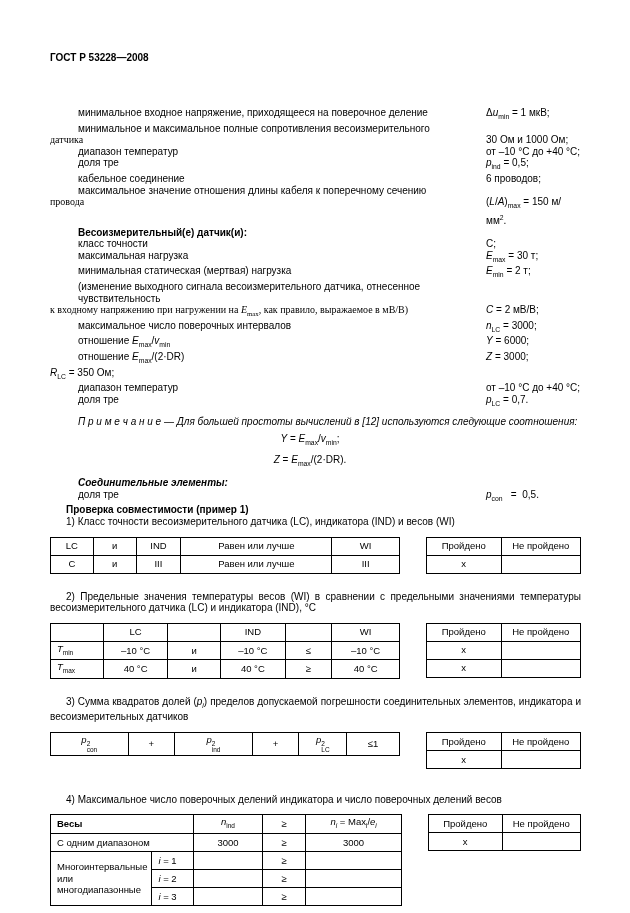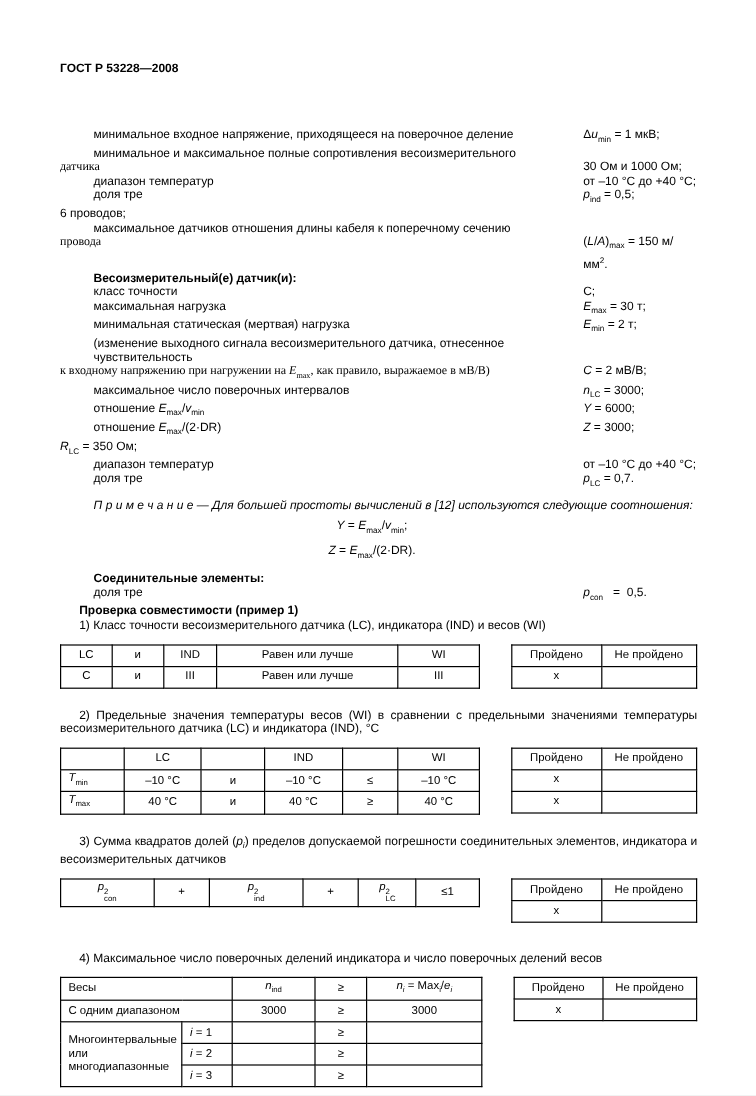--- a/index.html
+++ b/index.html
@@ -13,34 +13,34 @@
   .content { font-size:10px; line-height:11.6px;margin-top:44px; }
 
   .spec-row { display:flex; }
   .spec-label { width:436px; padding-left:28px; }
   .spec-label.cont { padding-left:0;font-family:Liberation Serif, serif; }
   .spec-value { flex:1; }
   .bold { font-weight:bold; }
 
   .note { padding-left:28px; margin-top:7px;font-style:italic; }
   .formula { text-align:center; margin-top:5px; width:520px; }
-  .mt8 { margin-top:8px; }
+  .mt8 { margin-top:8px;font-style:italic; }
 
   .para { text-indent:16px; margin-top:0; }
   .para.jm { margin-top:17px; text-align:justify; }
   .para.mt25 { margin-top:25px; }
 
   .tables-row { display:flex; align-items:flex-start; margin-top:9px; }
   table.t { border-collapse:collapse; table-layout:fixed; font-size:9.5px; }
   table.t td {
     border:1px solid #000; height:18px; padding:1px 4px;
     text-align:center; vertical-align:middle; overflow:hidden;
   }
   table.t td.tl { text-align:left; padding-left:6px; }
-  table.t td.b { font-weight:normal; }
+  table.t td.b { font-weight:bold; }
   table.result { margin-left:26px; }
 
   sub, sup { font-size:0.68em; }
   .ss { display:inline-flex; flex-direction:column; vertical-align:-3px; line-height:1; }
   .ss span { font-size:6.5px; line-height:6.5px; text-align:left; }
 </style>
 </head>
 <body>
 
 <div class="page">
@@ -62,24 +62,25 @@
     </div>
     <div class="spec-row">
       <span class="spec-label">диапазон температур</span>
       <span class="spec-value">от –10 °С до +40 °С;</span>
     </div>
     <div class="spec-row">
       <span class="spec-label">доля тре</span>
       <span class="spec-value"><i>p</i><sub>ind</sub> = 0,5;</span>
     </div>
     <div class="spec-row">
+      <span class="spec-label">кабельное соединение</span>
       <span class="spec-value">6 проводов;</span>
     </div>
     <div class="spec-row">
-      <span class="spec-label">максимальное датчиков отношения длины кабеля к поперечному сечению</span>
+      <span class="spec-label">максимальное значение отношения длины кабеля к поперечному сечению</span>
       <span class="spec-value"></span>
     </div>
     <div class="spec-row">
       <span class="spec-label cont">провода</span>
       <span class="spec-value">(<i>L</i>/<i>A</i>)<sub>max</sub> = 150 м/мм<sup>2</sup>.</span>
     </div>
 
     <div class="spec-row">
       <span class="spec-label bold">Весоизмерительный(е) датчик(и):</span>
     </div>

